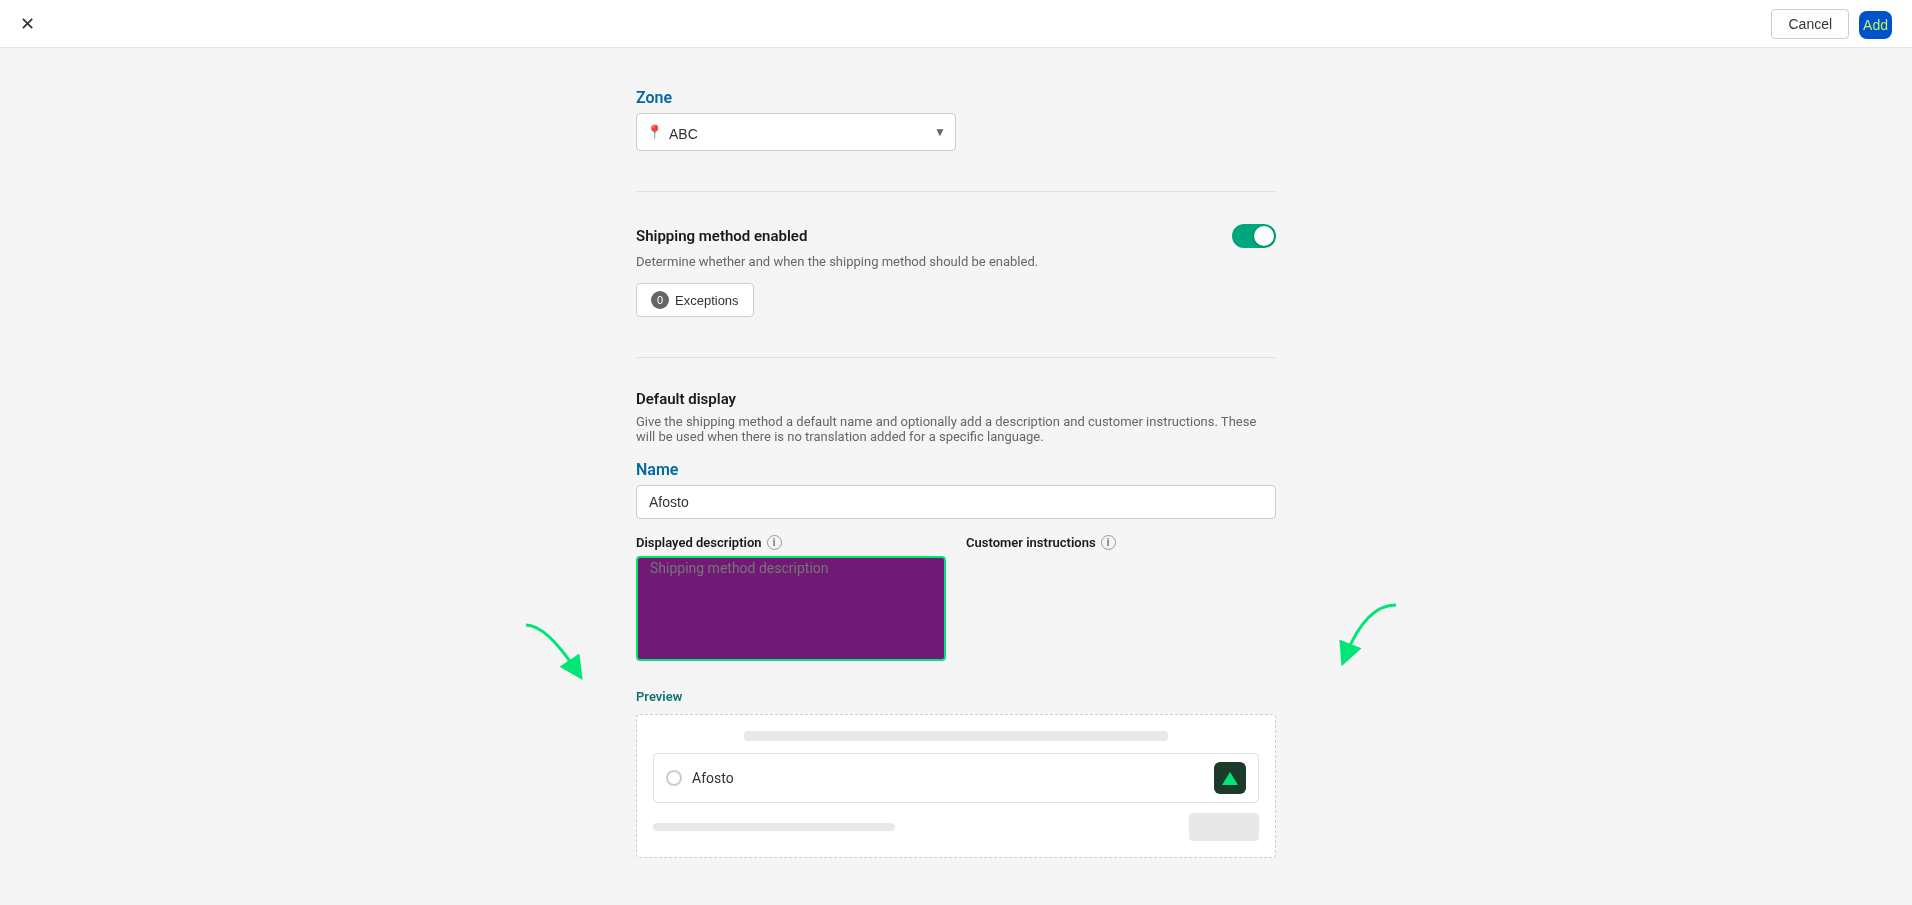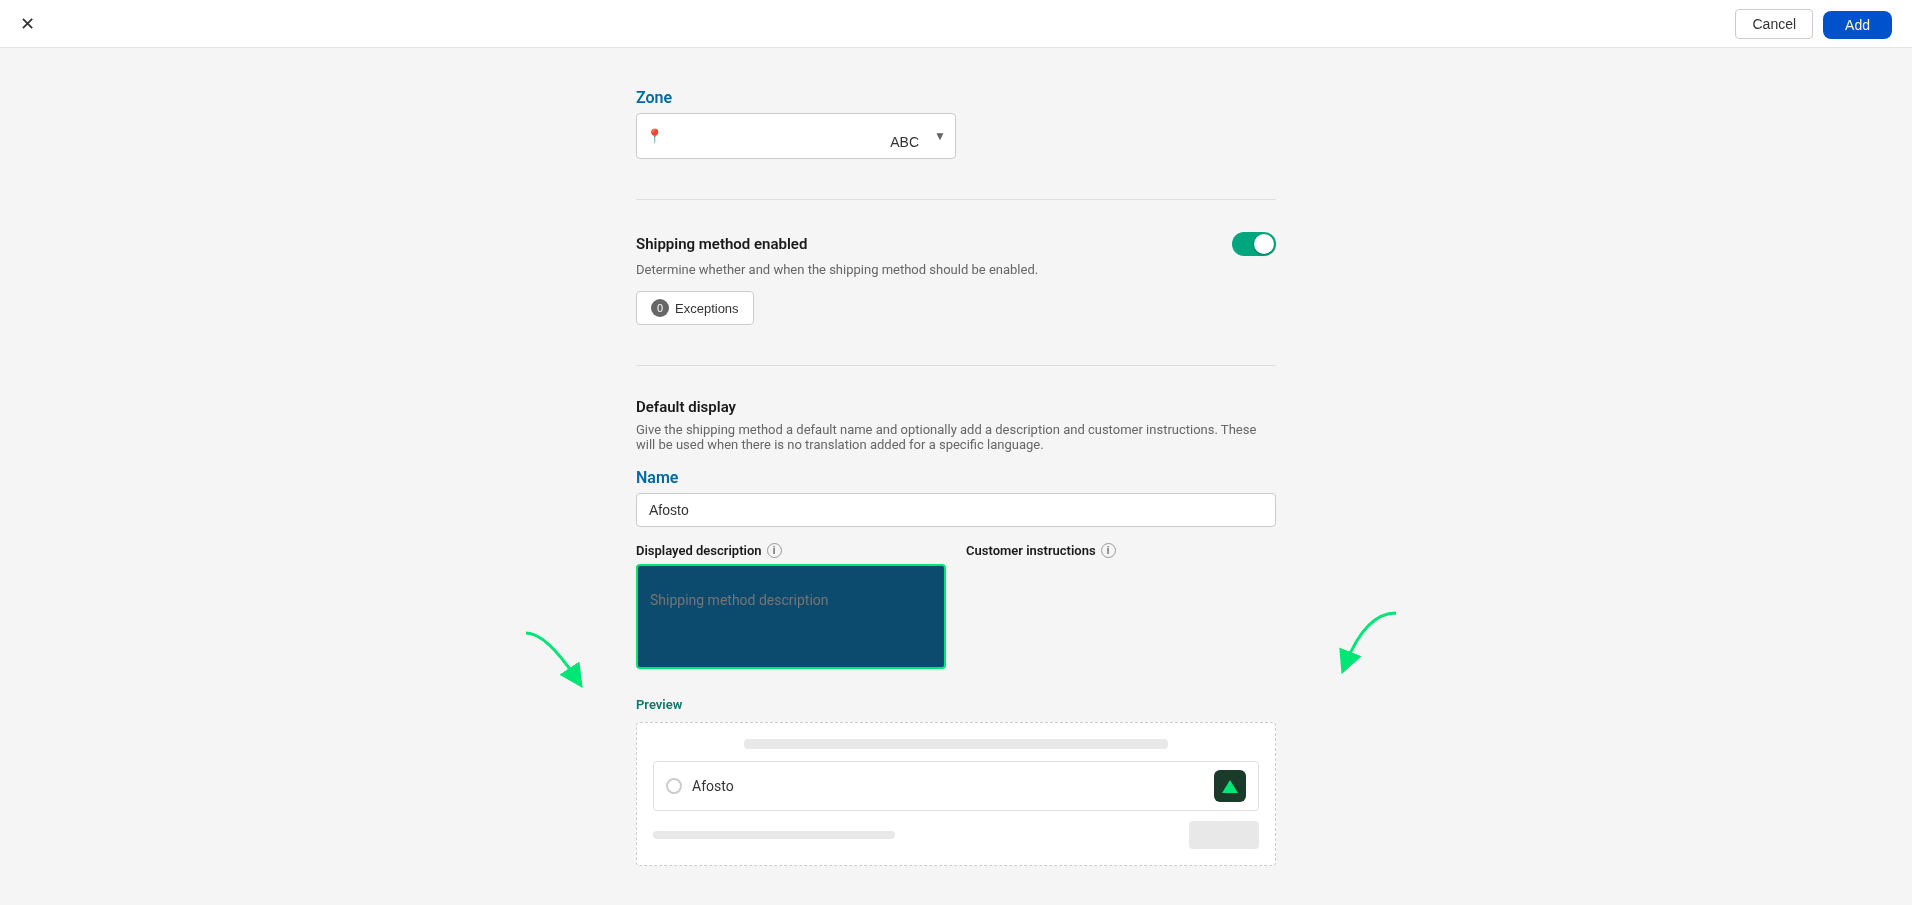--- a/index.html
+++ b/index.html
@@ -42,23 +42,23 @@
     .btn-cancel {
       padding: 6px 16px;
       border: 1px solid #ccc;
       background: #fff;
       border-radius: 4px;
       font-size: 14px;
       cursor: pointer;
       color: #333;
     }
     .btn-add {
-      padding: 6px 22px;
+      padding: 6px 4px;
       background: #0052cc;
-      color: #fef9c3;
+      color: #bef264;
       border: none;
       border-radius: 8px;
       font-size: 14px;
       cursor: pointer;
       font-weight: 500;
     }
 
     
     .main-content {
       margin-top: 48px;
@@ -84,29 +84,28 @@
       font-weight: 600;
       color: #0369a1;
       margin-bottom: 6px;
     }
     .select-wrapper {
       position: relative;
       width: 320px;
     }
     .select-field {
       width: 100%;
-      padding: 20px 36px 8px 32px;
+      padding: 12px 36px 8px 32px;
       border: 1px solid #ccc;
       border-radius: 4px;
       background: #fff;
       font-size: 14px;
       color: #333;
       appearance: none;
       cursor: pointer;
-      text-align: right;
     }
     .select-icon-left {
       position: absolute;
       left: 10px;
       top: 50%;
       transform: translateY(-50%);
       color: #666;
       font-size: 14px;
     }
     .select-chevron {
@@ -228,26 +227,26 @@
       display: inline-flex;
       align-items: center;
       justify-content: center;
       font-size: 10px;
       color: #666;
       cursor: pointer;
     }
     .textarea-field {
       width: 100%;
       height: 105px;
-      padding: 26px 12px;
+      padding: 2px 12px;
       border: 2px solid #00e676;
       border-radius: 4px;
       font-size: 14px;
       color: #999;
-      background: #0c4a6e;
+      background: #701a75;
       resize: none;
       font-family: inherit;
     }
 
     
     .arrow-container {
       position: relative;
     }
     .green-arrow-left {
       position: absolute;

